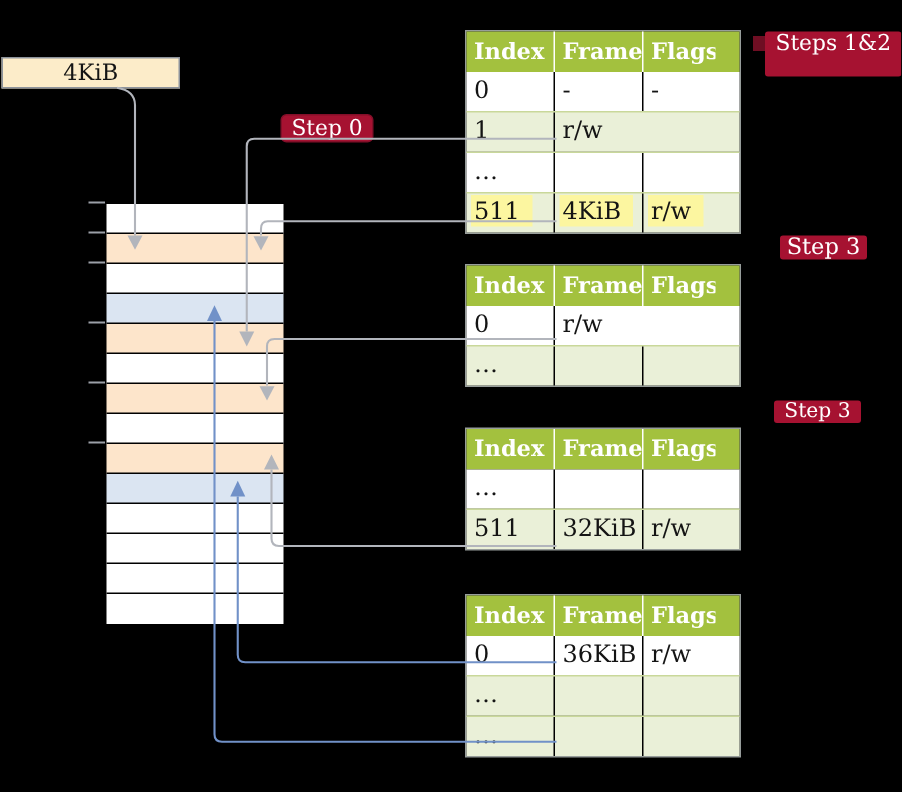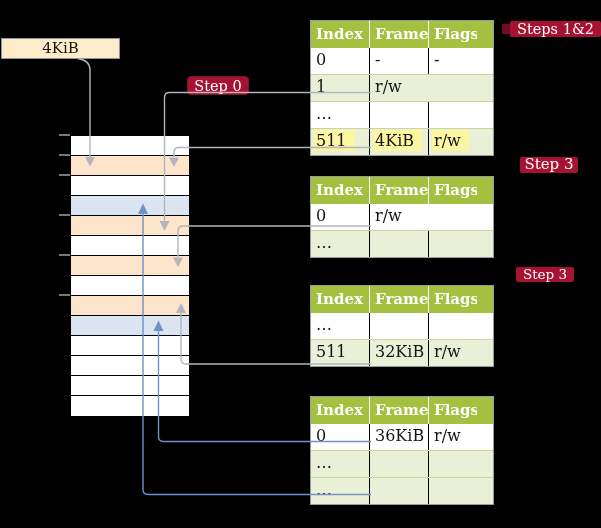--- a/index.html
+++ b/index.html
@@ -8,21 +8,21 @@
 
   
   .frame-box{position:absolute;left:1px;top:38px;width:119px;height:21px;box-sizing:border-box;
              background:#fcecc9;border:1px solid #8d939c;color:#141414;
              font-size:15px;line-height:19px;text-align:center;}
 
   
   .badge{position:absolute;background:#a61231;color:#fff;text-align:center;box-sizing:border-box;}
   .badge-step0{left:187px;top:40px;width:62px;height:19px;line-height:18px;font-size:14.5px;
                border-radius:4px;border:1px solid #830f29;margin-top:36px;}
-  .badge-steps12{left:510px;top:21px;width:91px;height:16px;line-height:17px;font-size:14.5px;border-radius:2px;}
+  .badge-steps12{left:510px;top:21px;width:91px;height:30px;line-height:17px;font-size:14.5px;border-radius:2px;}
   .badge-step3{left:520px;top:157px;width:58px;height:16px;line-height:15px;font-size:15px;border-radius:2px;}
   .badge-step4{left:516px;top:267px;width:58px;height:15px;line-height:14px;font-size:13.5px;border-radius:2px;}
   .badge-notch{position:absolute;left:502px;top:24px;width:8px;height:10px;background:#6f0e23;}
 
   
   .memory{position:absolute;left:70px;top:135px;width:120px;height:280px;box-sizing:border-box;
           border:1px solid #000;}
   .mrow{height:20px;box-sizing:border-box;border-bottom:1px solid #000;}
   .mrow:last-child{border-bottom:none;}
   .mrow.white{background:#ffffff;}

